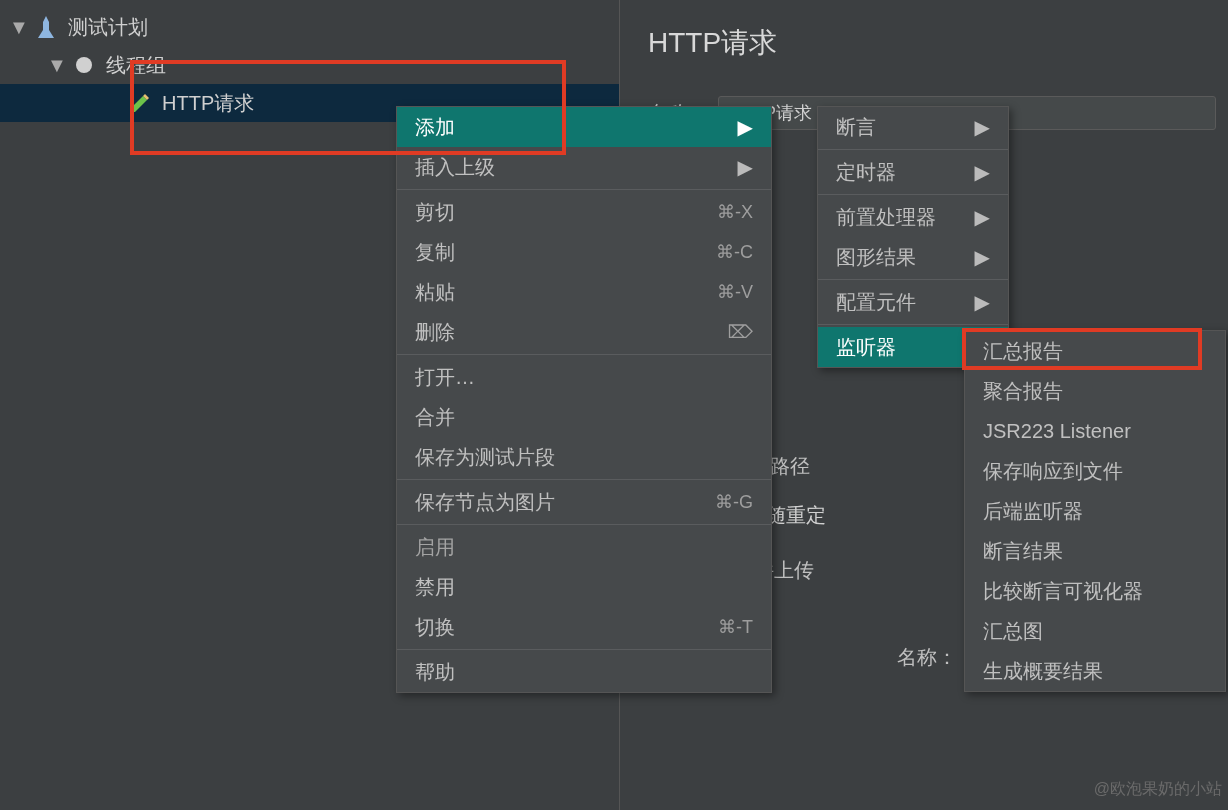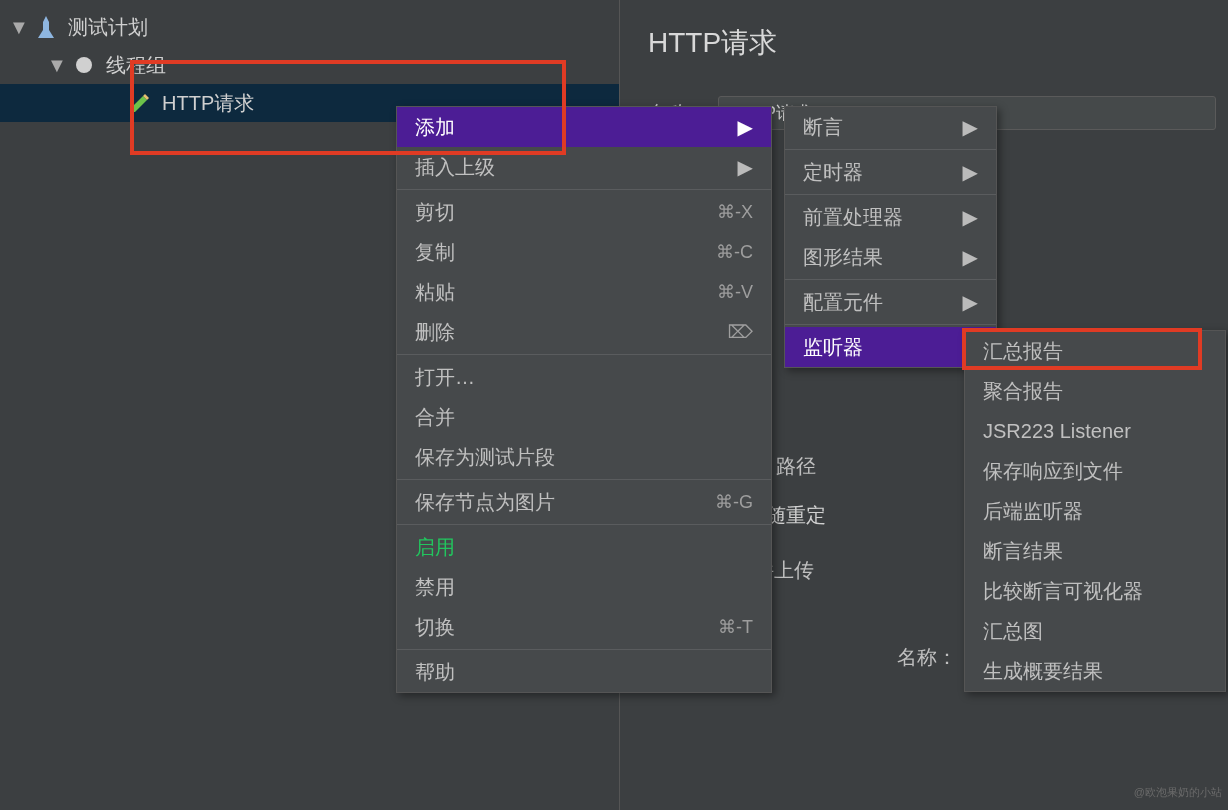--- a/index.html
+++ b/index.html
@@ -25,34 +25,34 @@
 .detail-panel { flex: 1; background: #3c3f41; padding: 24px 12px 0 28px; font-size: 20px; color: #d0d0d0; }
 .detail-title { font-size: 28px; color: #d8d8d8; margin-bottom: 34px; }
 .detail-row { display: flex; align-items: center; margin-bottom: 18px; }
 .detail-label { color: #c0c0c0; margin-right: 10px; }
 .detail-input { flex: 1; height: 34px; background: #45494a; border: 1px solid #5a5a5a; border-radius: 3px; color: #d0d0d0; padding: 0 10px; font-size: 18px; }
 .dropdown-btn { width: 30px; height: 36px; border: 1px solid #666; display: flex; align-items: center; justify-content: center; color: #bbb; background: #45494a; }
 
 
 .menu { position: absolute; background: #46494b; border: 1px solid #555; box-shadow: 3px 3px 8px rgba(0,0,0,.4); font-size: 20px; color: #c0c0c0; }
 .menu-item { height: 40px; display: flex; align-items: center; justify-content: space-between; padding: 0 18px; cursor: default; border-bottom: 0; position: relative; }
-.menu-item.highlight { background: #4c1d95; color: #fff; }
-.menu-item.disabled { color: #22c55e; }
+.menu-item.highlight { background: #0f766e; color: #fff; }
+.menu-item.disabled { color: #a3a3a3; }
 .menu-sep { height: 1px; background: #5a5c5e; margin: 2px 0; }
 .menu-shortcut { color: #9e9e9e; font-size: 18px; margin-left: 40px; }
 .menu-arrow { margin-left: 30px; color: #bbb; }
 .menu-item.highlight .menu-arrow { color: #fff; }
 
 .menu1 { left: 396px; top: 106px; width: 376px; }
-.menu2 { left: 784px; top: 106px; width: 213px; }
+.menu2 { left: 817px; top: 106px; width: 192px; }
 .menu3 { left: 964px; top: 330px; width: 262px; }
 
 .checkbox { width: 20px; height: 20px; border: 1px solid #888; border-radius: 3px; display: inline-flex; align-items: center; justify-content: center; margin-right: 8px; color: #bbb; font-size: 14px; }
 
-.watermark { position: absolute; right: 6px; bottom: 10px; color: #6a6a6a; font-size: 11px; }
+.watermark { position: absolute; right: 6px; bottom: 10px; color: #6a6a6a; font-size: 16px; }
 
 
 .icon-rocket svg path { fill: #8eb6e0; }
 .icon-gear svg circle { fill: #d0d0d0; }
 .icon-pencil { transform: rotate(0deg); }
 </style>
 </head>
 <body>
 
 <div class="app">
@@ -91,21 +91,21 @@
   <div class="detail-panel">
     <div class="detail-title">HTTP请求</div>
     <div class="detail-row">
       <span class="detail-label">名称：</span>
       <input class="detail-input" value="HTTP请求" style="">
     </div>
     <div style="height:300px"></div>
     <div class="detail-row">
       <div style="width:80px;height:36px;border:1px solid #666;background:#45494a;border-radius:3px"></div>
       <div class="dropdown-btn">▼</div>
-      <span style="margin-left:18px" class="detail-label">路径</span>
+      <span style="margin-left:12px" class="detail-label">路径</span>
     </div>
     <div class="detail-row" style="margin-top:18px">
       <span class="detail-label">定向</span>
       <span style="width:20px"></span>
       <span class="checkbox">✓</span>
       <span>跟随重定</span>
     </div>
     <div class="detail-row" style="margin-top:28px">
       <span class="detail-label">体数据</span>
       <span style="width:16px"></span>

